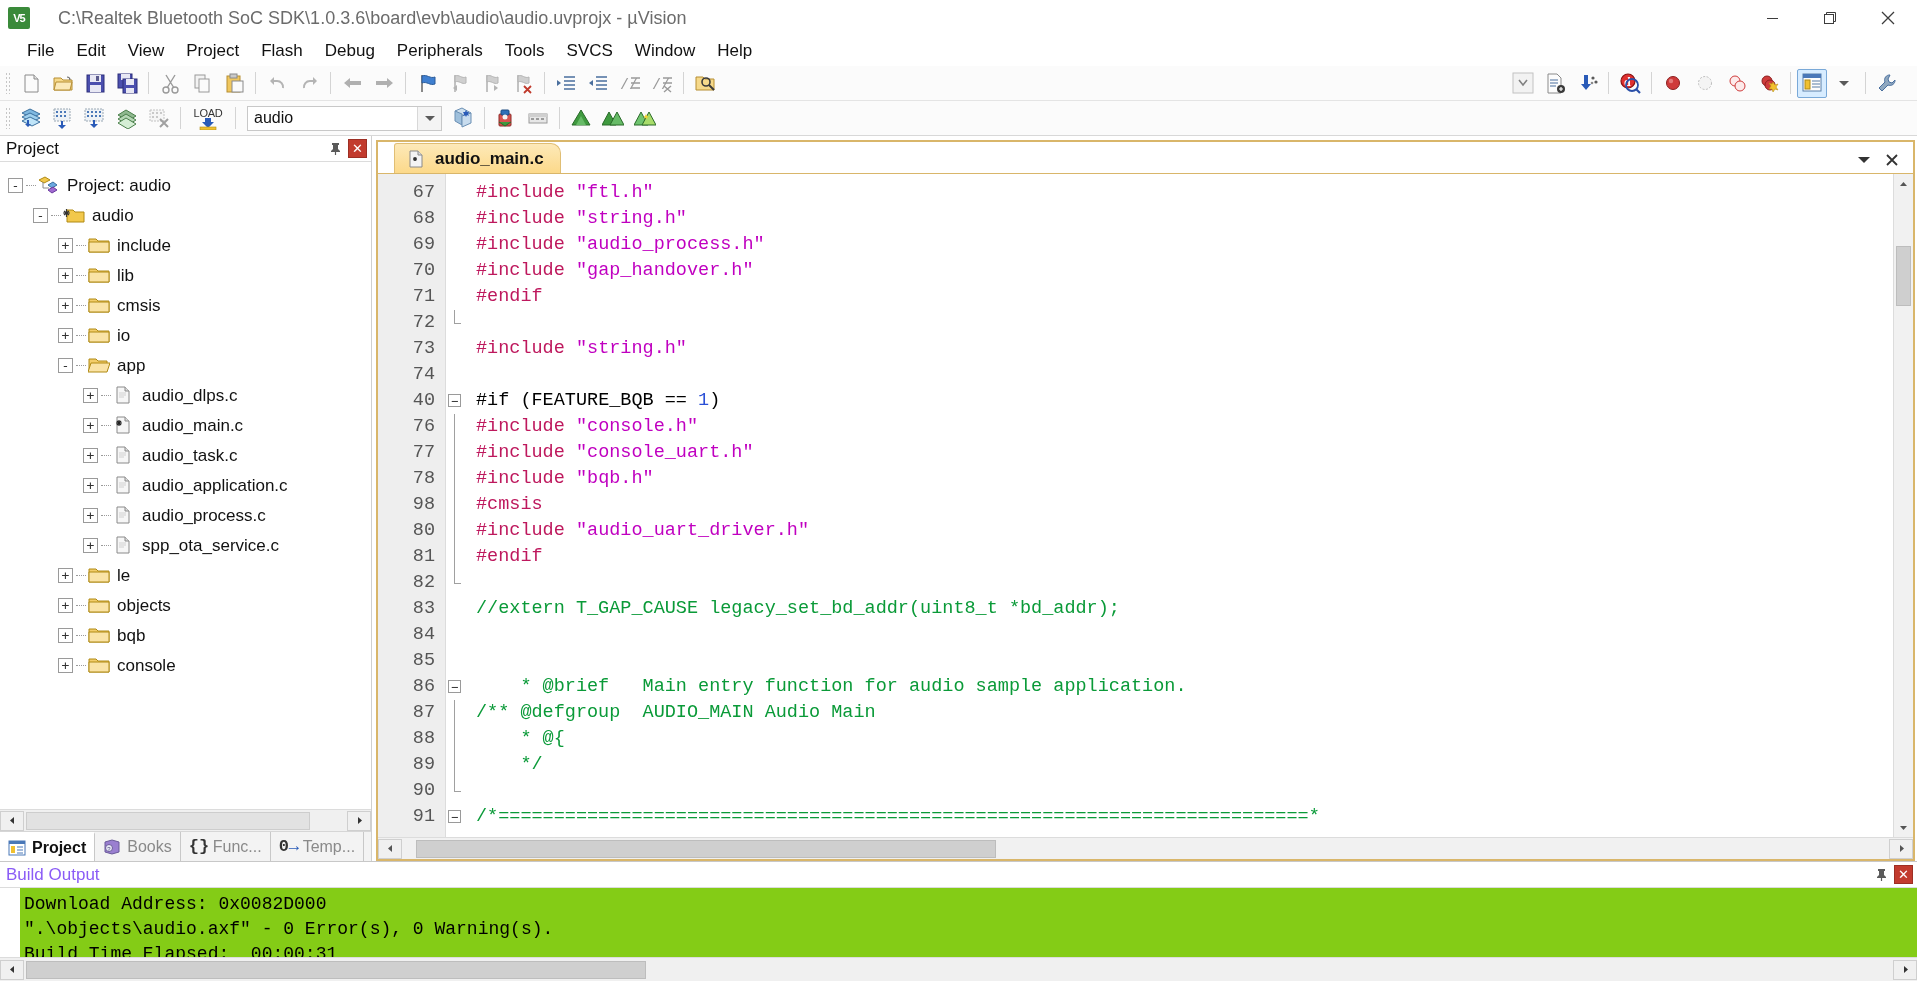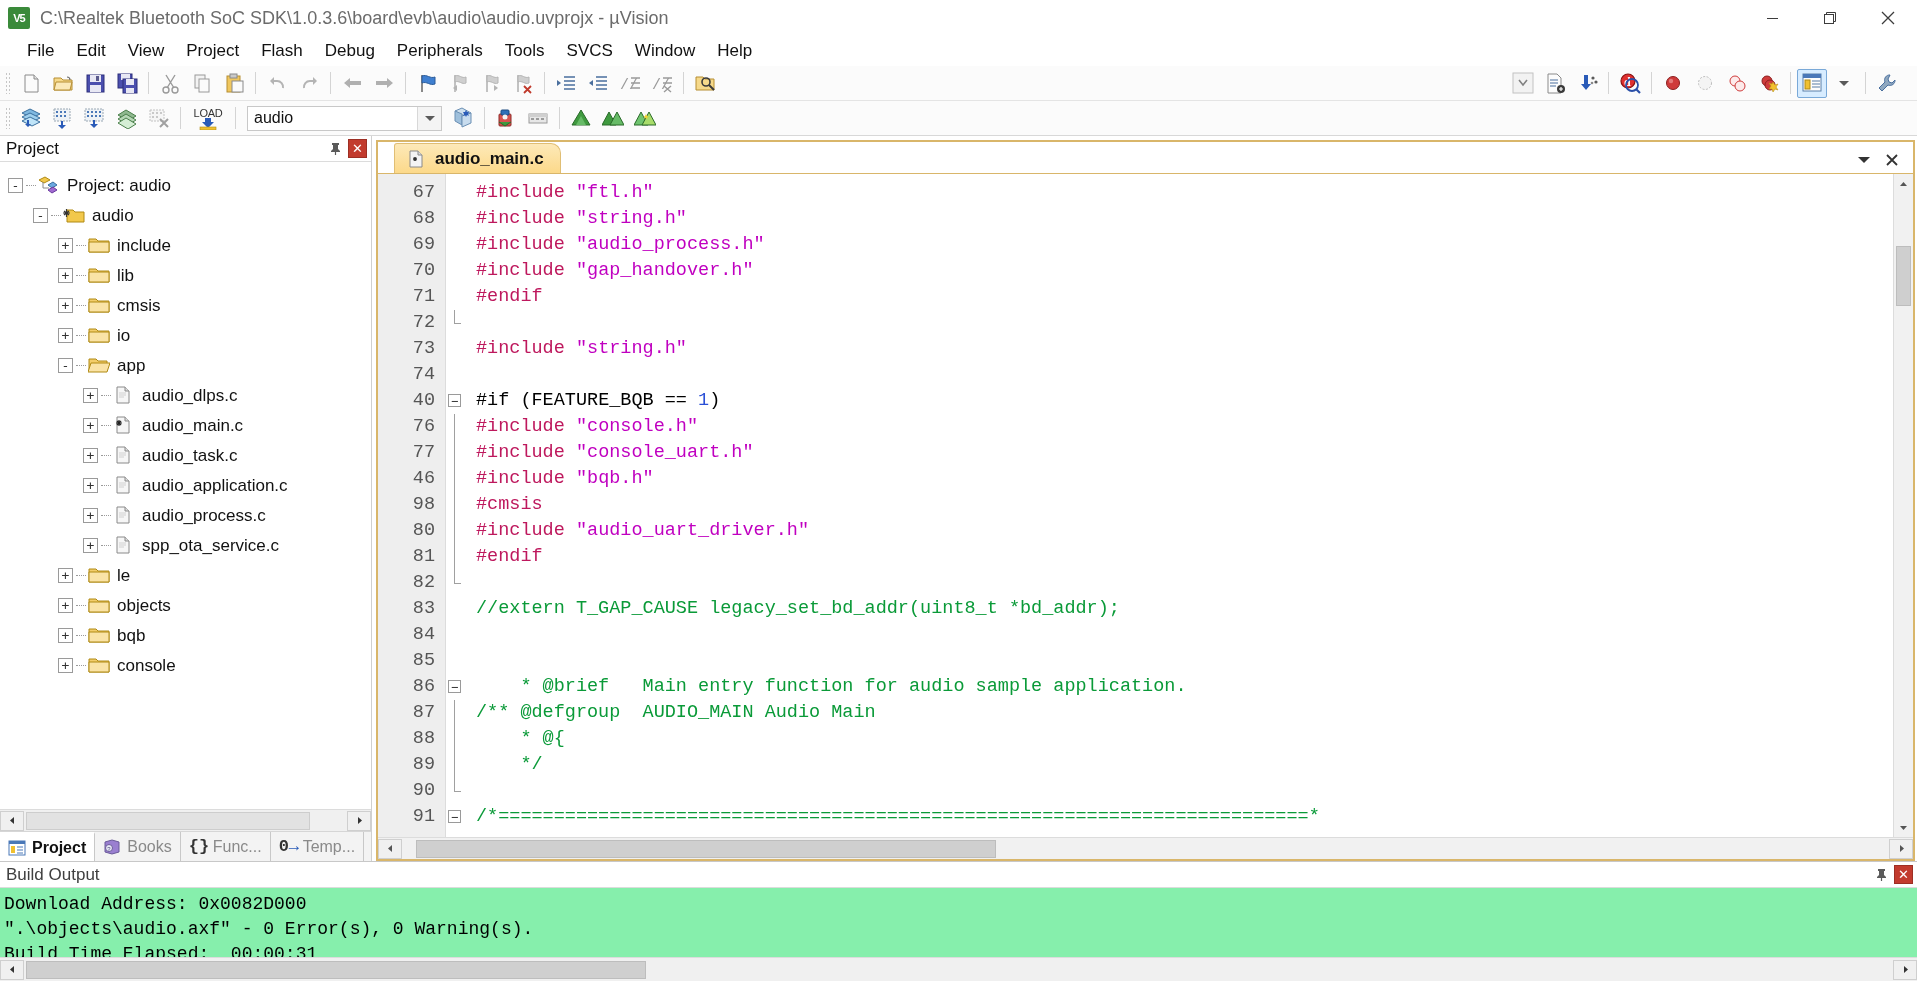--- a/index.html
+++ b/index.html
@@ -17,21 +17,21 @@
 
   
   .titlebar {
     height: 36px; min-height: 36px;
     display: flex; align-items: center;
     background: #ffffff;
     border-bottom: 0px solid #e8e8e8;
     padding-left: 8px;
   }
   .app-icon {
-    width: 22px; height: 22px; margin-right: 10px;
+    width: 22px; height: 22px; margin-right: 28px;
     background: #3a8a3a;
     border-radius: 2px;
     position: relative;
     display:flex; align-items:center; justify-content:center;
     color:#fff; font-size:11px; font-weight:bold; line-height:1;
   }
   .app-icon i { font-style: normal; letter-spacing:-1px; }
   .title-text {
     color: #6b6b6b; font-size: 18px; white-space: nowrap;
     font-family: "Liberation Sans", sans-serif;
@@ -245,23 +245,23 @@
   }
   .hsb-track-ed { flex:1; height:20px; position:relative; }
   .hsb-thumb-ed { position:absolute; left:14px; top:1px; height:18px; width:580px; background:#cfcfcf; border:1px solid #bdbdbd; }
 
   
   .build-pane { height: 120px; min-height:120px; display:flex; flex-direction:column; background:#fff; border-top:1px solid #c8c8c8;}
   .build-header {
     height: 26px; display:flex; align-items:center; padding-left:6px;
     background:#fff; border-bottom:1px solid #dcdcdc;
   }
-  .build-title { font-size:17px; color:#404040; }
+  .build-title { font-size:17px; color:#8b5cf6; }
   .build-body {
-    flex:1; padding: 4px 0 0 4px; overflow:hidden; background:#86efac;
+    flex:1; padding: 4px 0 0 4px; overflow:hidden; background:#84cc16;margin-left:20px;
   }
   .bline {
     font-family: "Liberation Mono", "DejaVu Sans Mono", monospace;
     font-size: 18px; line-height: 25px; color:#000; white-space: pre;
   }
   .build-hscroll {
     height: 24px; min-height:24px; display:flex; align-items:center; background:#f0f0f0;
     border-top:1px solid #dcdcdc;
   }
   .bsb-track { flex:1; height:22px; position:relative; background:#f0f0f0; }
@@ -1014,21 +1014,21 @@
                 <div class="gnum">68</div>
                 <div class="gnum">69</div>
                 <div class="gnum">70</div>
                 <div class="gnum">71</div>
                 <div class="gnum">72</div>
                 <div class="gnum">73</div>
                 <div class="gnum">74</div>
                 <div class="gnum">40</div>
                 <div class="gnum">76</div>
                 <div class="gnum">77</div>
-                <div class="gnum">46</div>
+                <div class="gnum">78</div>
                 <div class="gnum">98</div>
                 <div class="gnum">80</div>
                 <div class="gnum">81</div>
                 <div class="gnum">82</div>
                 <div class="gnum">83</div>
                 <div class="gnum">84</div>
                 <div class="gnum">85</div>
                 <div class="gnum">86</div>
                 <div class="gnum">87</div>
                 <div class="gnum">88</div>

